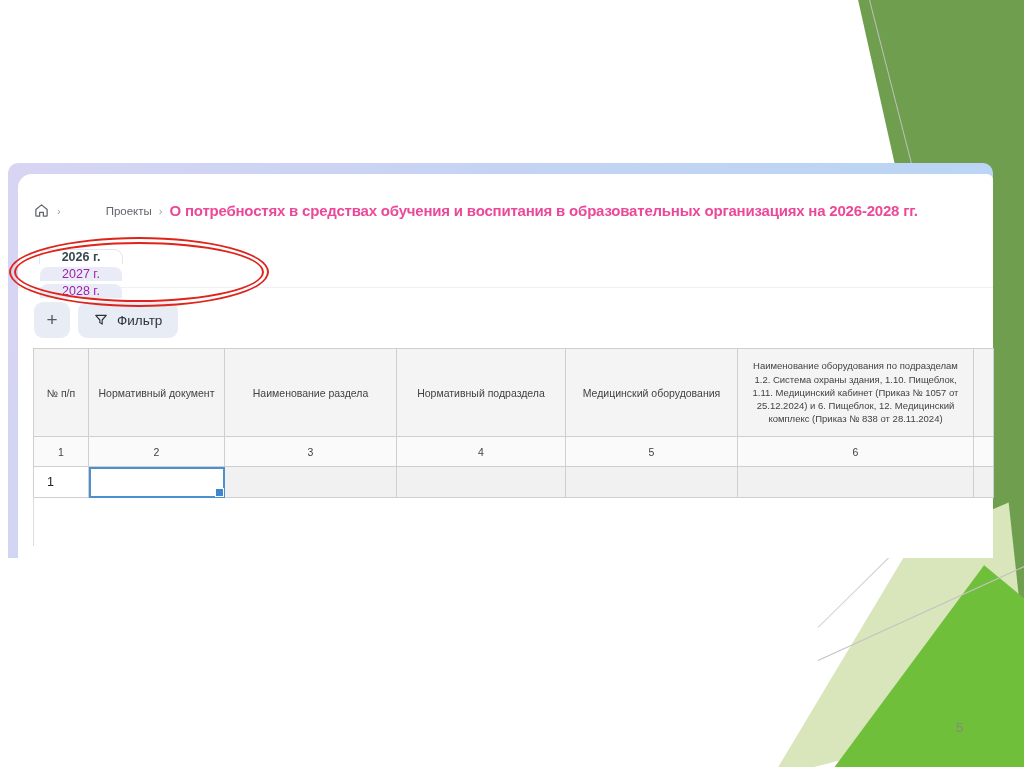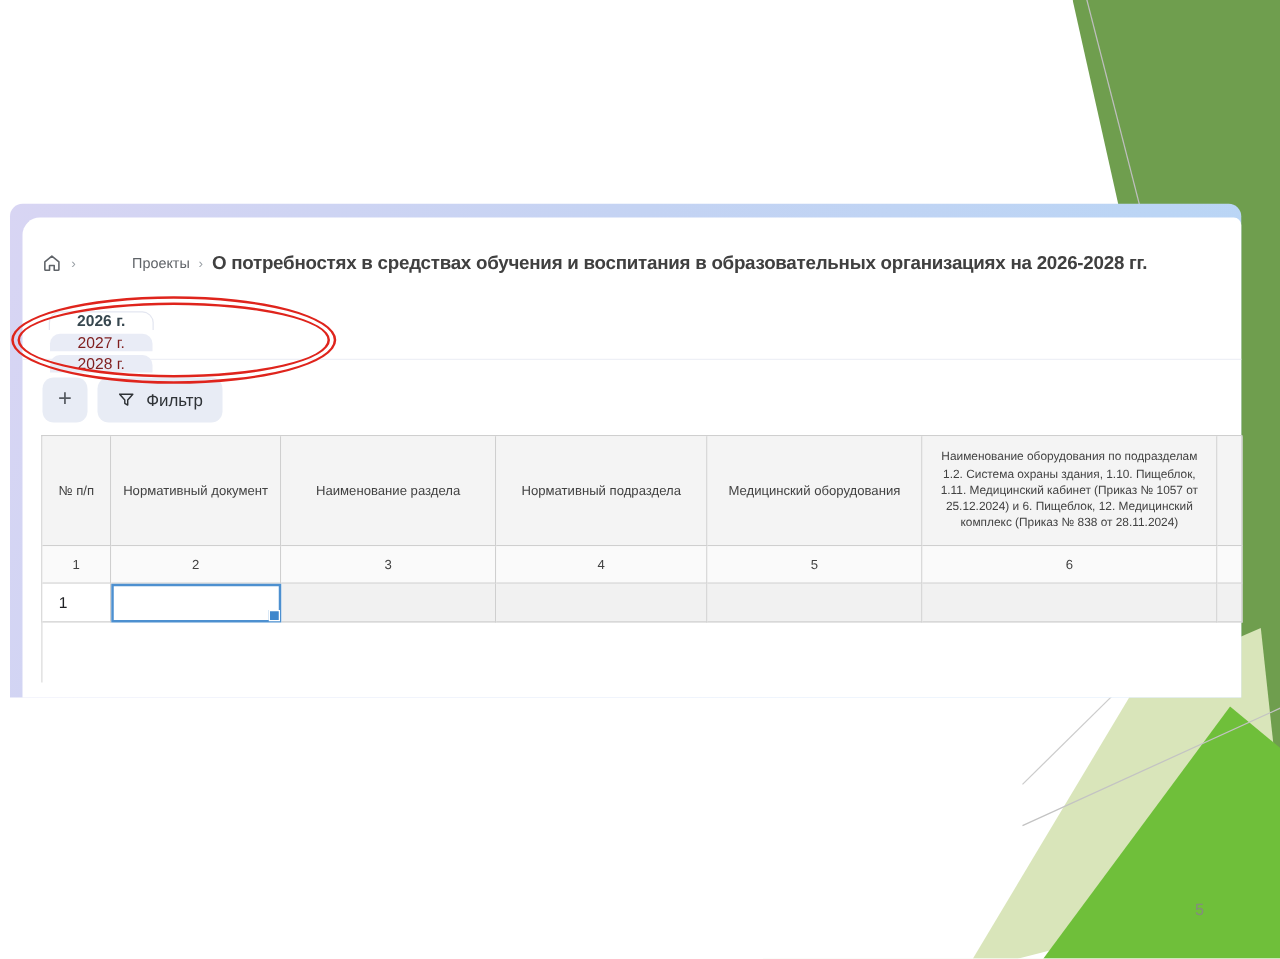--- a/index.html
+++ b/index.html
@@ -26,26 +26,26 @@
         background:linear-gradient(110deg,#d8d5f3 0%,#c4d3f3 45%,#b7d6f6 100%);
         border-radius:10px 10px 0 0;}
   .card{position:absolute;left:10px;top:11px;right:0;bottom:0;background:#ffffff;
         border-radius:14px 6px 0 0;}
 
   
   .breadcrumb{position:absolute;left:16px;top:28px;display:flex;align-items:center;gap:7px;white-space:nowrap;}
   .crumb-home{width:16px;height:16px;display:flex;align-items:center;}
   .crumb-sep{color:#9aa0a6;font-size:11px;}
   .crumb-link{color:#5f6368;font-size:11.5px;padding-left:38px;}
-  .crumb-title{color:#404040;font-size:15px;font-weight:700;letter-spacing:-0.2px;}
+  .crumb-title{color:#ec4899;font-size:15px;font-weight:700;letter-spacing:-0.2px;}
 
   
   .tabbar{position:absolute;left:22px;top:76px;display:flex;gap:3px;height:38px;flex-direction:column;}
   .tab{min-width:62px;padding:0 10px;display:flex;align-items:center;justify-content:center;
-       font-size:12.5px;border-radius:8px 8px 0 0;background:#e9ecf6;color:#7f1d1d;}
+       font-size:12.5px;border-radius:8px 8px 0 0;background:#e9ecf6;color:#a21caf;}
   .tab.active{background:#ffffff;color:#37474f;font-weight:700;
        box-shadow:0 -1px 0 #e3e6f0,1px 0 0 #e3e6f0,-1px 0 0 #e3e6f0;}
   .tab-underline{position:absolute;left:0;right:0;top:113px;height:1px;background:#eef0f6;}
 
   
   .red-ellipse{position:absolute;left:14px;top:242px;width:246px;height:56px;border-radius:50%;
        border:2px solid #df241c;outline:2px solid #df241c;outline-offset:3px;z-index:3;pointer-events:none;}
 
   
   .toolbar{position:absolute;left:16px;top:128px;display:flex;gap:8px;height:36px;}

